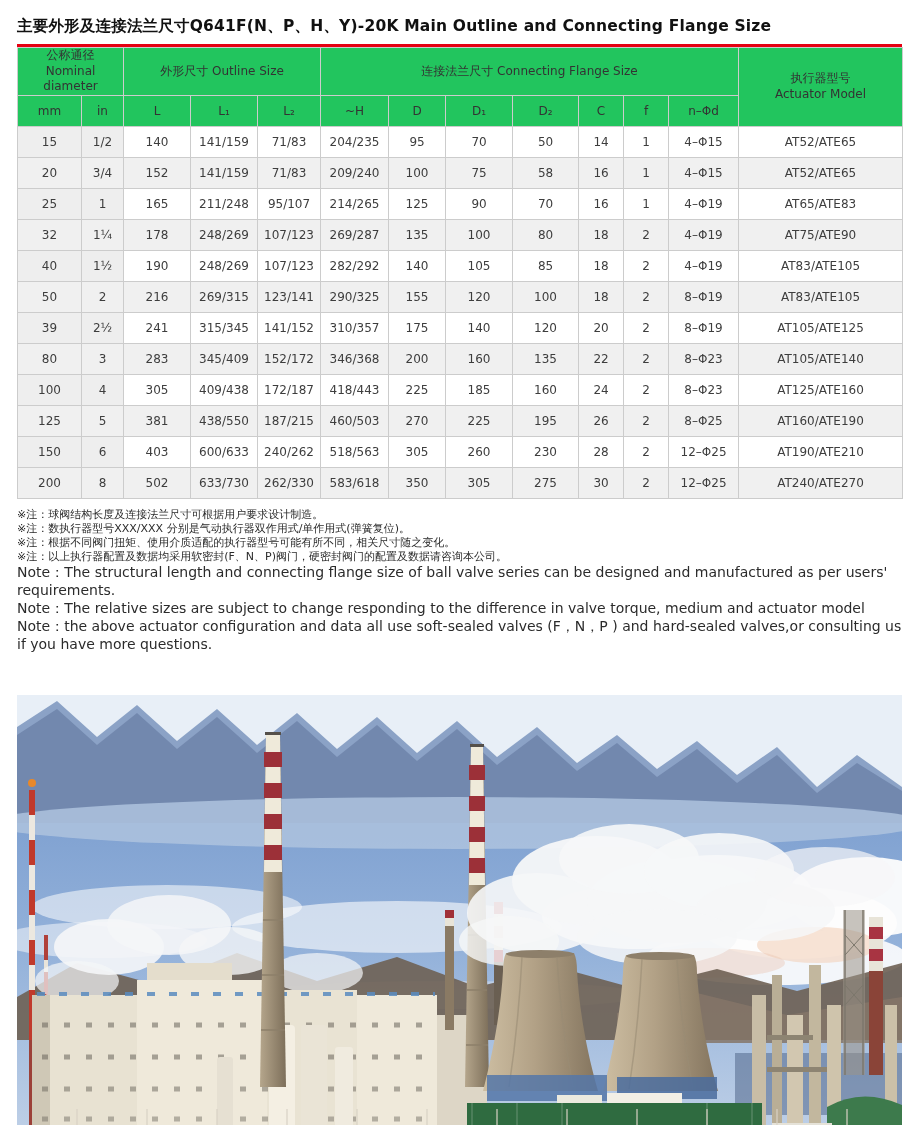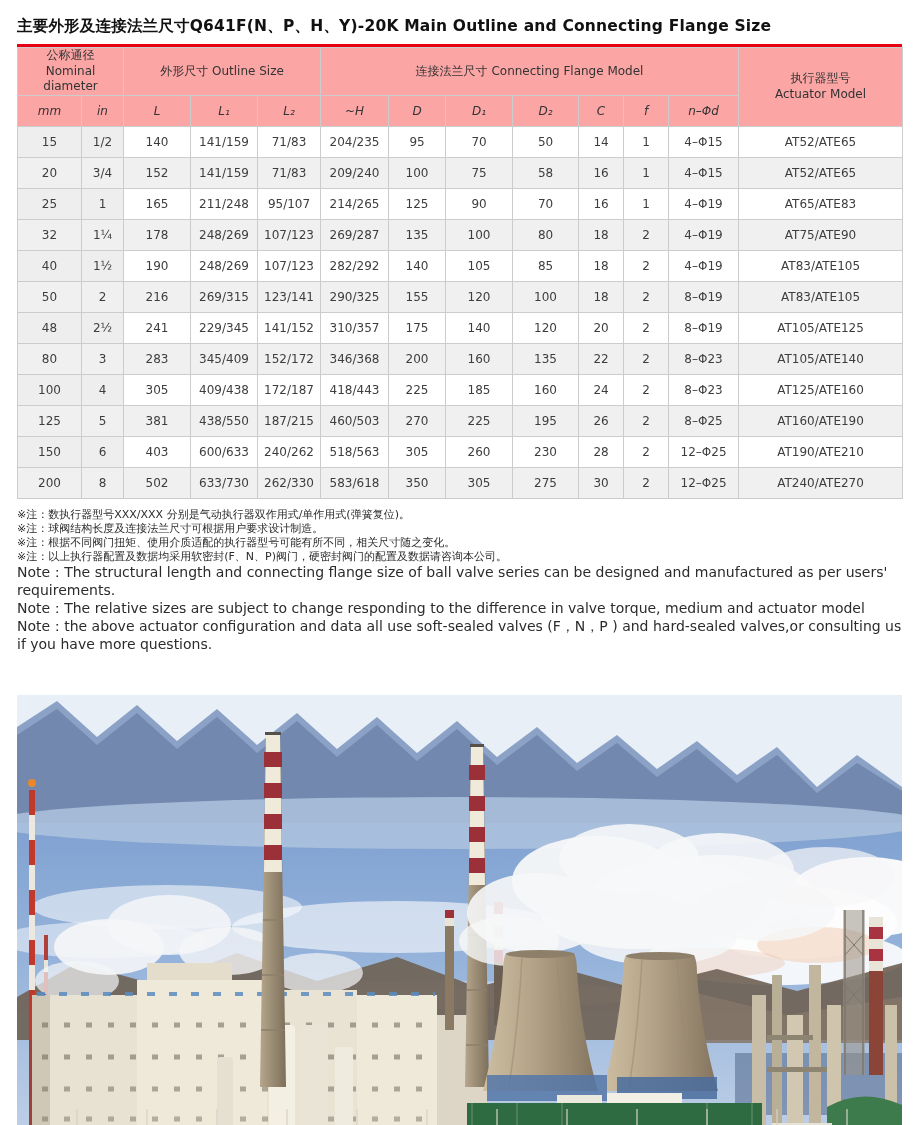--- a/index.html
+++ b/index.html
@@ -3,23 +3,23 @@
 <meta charset="utf-8">
 <style>
   html,body{margin:0;padding:0;background:#ffffff;}
   body{width:919px;font-family:"DejaVu Sans","Liberation Sans",sans-serif;color:#222;}
   .page{width:885px;padding:0 17px;margin-top:16px;}
   .title{font-size:15.5px;font-weight:bold;color:#111;margin:11px 0 7px 0;letter-spacing:0.2px;white-space:nowrap;}
   .title span{display:inline;}
   .red-rule{height:3px;background:#e60012;}
   table.dim{width:885px;border-collapse:collapse;table-layout:fixed;font-size:12px;color:#3d3d3d;}
   table.dim th,table.dim td{border:1px solid #cccccc;text-align:center;vertical-align:middle;padding:0;overflow:hidden;}
-  table.dim thead th{background:#fca5a5;font-weight:normal;color:#333;}
+  table.dim thead th{background:#22c55e;font-weight:normal;color:#333;}
   tr.group-row th{height:43px;line-height:1.3;}
-  tr.sub-row th{height:30px;font-style:italic;}
+  tr.sub-row th{height:30px;}
   tbody td{height:30px;background:#ffffff;}
   tbody td:nth-child(1),tbody td:nth-child(2){background:#eeeeee;}
   tbody tr:nth-child(even) td{background:#f0f0f0;}
   .notes{margin-top:9px;line-height:1.28;}
   .note-line-zh{font-size:11px;color:#2b2b2b;}
   .note-line-en{font-size:14px;color:#2b2b2b;}
   .photo-wrap{margin-top:41px;width:885px;height:472px;overflow:hidden;}
   .photo-wrap svg{display:block;}
 </style>
 </head>
@@ -49,21 +49,21 @@
         <col style="width:70px">
       <col style="width:164px">
     </colgroup>
     <thead>
       <tr class="group-row">
         <th colspan="2">
           <span>公称通径</span><br>
           <span>Nominal diameter</span>
         </th>
         <th colspan="3">外形尺寸 Outline Size</th>
-        <th colspan="7">连接法兰尺寸 Connecting Flange Model</th>
+        <th colspan="7">连接法兰尺寸 Connecting Flange Size</th>
         <th rowspan="2">
           <span>执行器型号</span><br>
           <span>Actuator Model</span>
         </th>
       </tr>
       <tr class="sub-row">
           <th>mm</th>
           <th>in</th>
           <th>L</th>
           <th>L₁</th>
@@ -162,24 +162,24 @@
           <td>290/325</td>
           <td>155</td>
           <td>120</td>
           <td>100</td>
           <td>18</td>
           <td>2</td>
           <td>8–Φ19</td>
           <td>AT83/ATE105</td>
         </tr>
         <tr>
-          <td>48</td>
+          <td>39</td>
           <td>2½</td>
           <td>241</td>
-          <td>229/345</td>
+          <td>315/345</td>
           <td>141/152</td>
           <td>310/357</td>
           <td>175</td>
           <td>140</td>
           <td>120</td>
           <td>20</td>
           <td>2</td>
           <td>8–Φ19</td>
           <td>AT105/ATE125</td>
         </tr>
@@ -256,22 +256,22 @@
           <td>30</td>
           <td>2</td>
           <td>12–Φ25</td>
           <td>AT240/ATE270</td>
         </tr>
       </tbody>
   </table>
 
   <div class="notes">
     <div>
+        <div class="note-line-zh">※注：球阀结构长度及连接法兰尺寸可根据用户要求设计制造。</div>
         <div class="note-line-zh">※注：数执行器型号XXX/XXX 分别是气动执行器双作用式/单作用式(弹簧复位)。</div>
-        <div class="note-line-zh">※注：球阀结构长度及连接法兰尺寸可根据用户要求设计制造。</div>
         <div class="note-line-zh">※注：根据不同阀门扭矩、使用介质适配的执行器型号可能有所不同，相关尺寸随之变化。</div>
         <div class="note-line-zh">※注：以上执行器配置及数据均采用软密封(F、N、P)阀门，硬密封阀门的配置及数据请咨询本公司。</div>
       </div>
     <div>
         <div class="note-line-en">Note：The structural length and connecting flange size of ball valve series can be designed and manufactured as per users' requirements.</div>
         <div class="note-line-en">Note：The relative sizes are subject to change responding to the difference in valve torque, medium and actuator model</div>
         <div class="note-line-en">Note：the above actuator  configuration and data  all use soft-sealed valves (F，N，P ) and  hard-sealed valves,or consulting us if you have more questions.</div>
       </div>
   </div>
 

